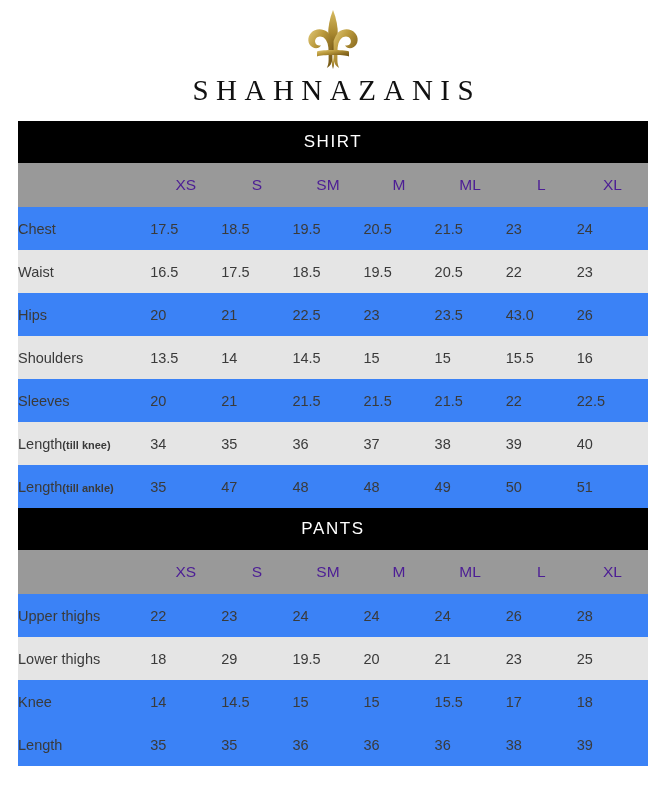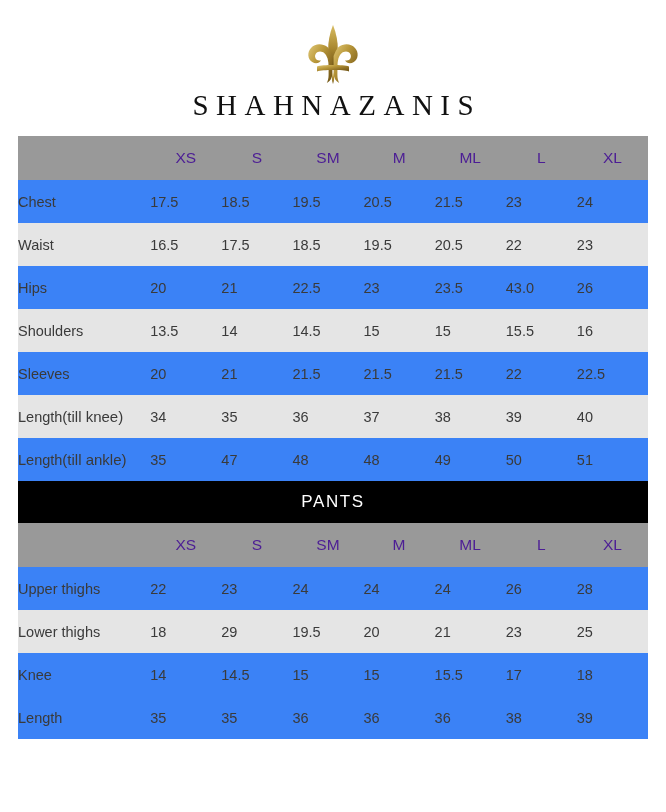--- a/index.html
+++ b/index.html
@@ -17,21 +17,21 @@
   .page {
     width: 666px;
     height: 812px;
     position: relative;
     background: #ffffff;
   }
 
   
   .brand {
     width: 666px;
-    padding-top: 23px;
+    padding-top: 8px;
     text-align: center;
   }
   .logo-mark {
     height: 62px;
     display: flex;
     align-items: center;
     justify-content: center;
   }
   .logo-mark svg { display: block; }
   .wordmark {
@@ -93,22 +93,23 @@
     padding-left: 15px;
     white-space: nowrap;
     font-size: 14.5px;
     color: #3a3a3a;
   }
   td.val-col {
     text-align: left;
     padding-left: 14px;
   }
   .sub-note {
-    font-size: 15px;
+    font-size: 11px;
     letter-spacing: 0;
+    font-weight: bold;
   }
 
   
   col.c-label { width: 132px; }
   col.c-size  { width: 71px; }
 </style>
 </head>
 <body>
 
 <div class="page">
@@ -151,20 +152,23 @@
         <col class="c-label">
           <col class="c-size">
           <col class="c-size">
           <col class="c-size">
         <col class="c-size">
           <col class="c-size">
           <col class="c-size">
           <col class="c-size">
       </colgroup>
       <tbody>
+        <tr>
+          <td class="section-title-cell" colspan="8">SHIRT</td>
+        </tr>
         <tr class="sizes-row">
           <td class="label-col"></td>
           <td>XS</td>
           <td>S</td>
           <td>SM</td>
           <td>M</td>
           <td>ML</td>
           <td>L</td>
           <td>XL</td>
         </tr>

